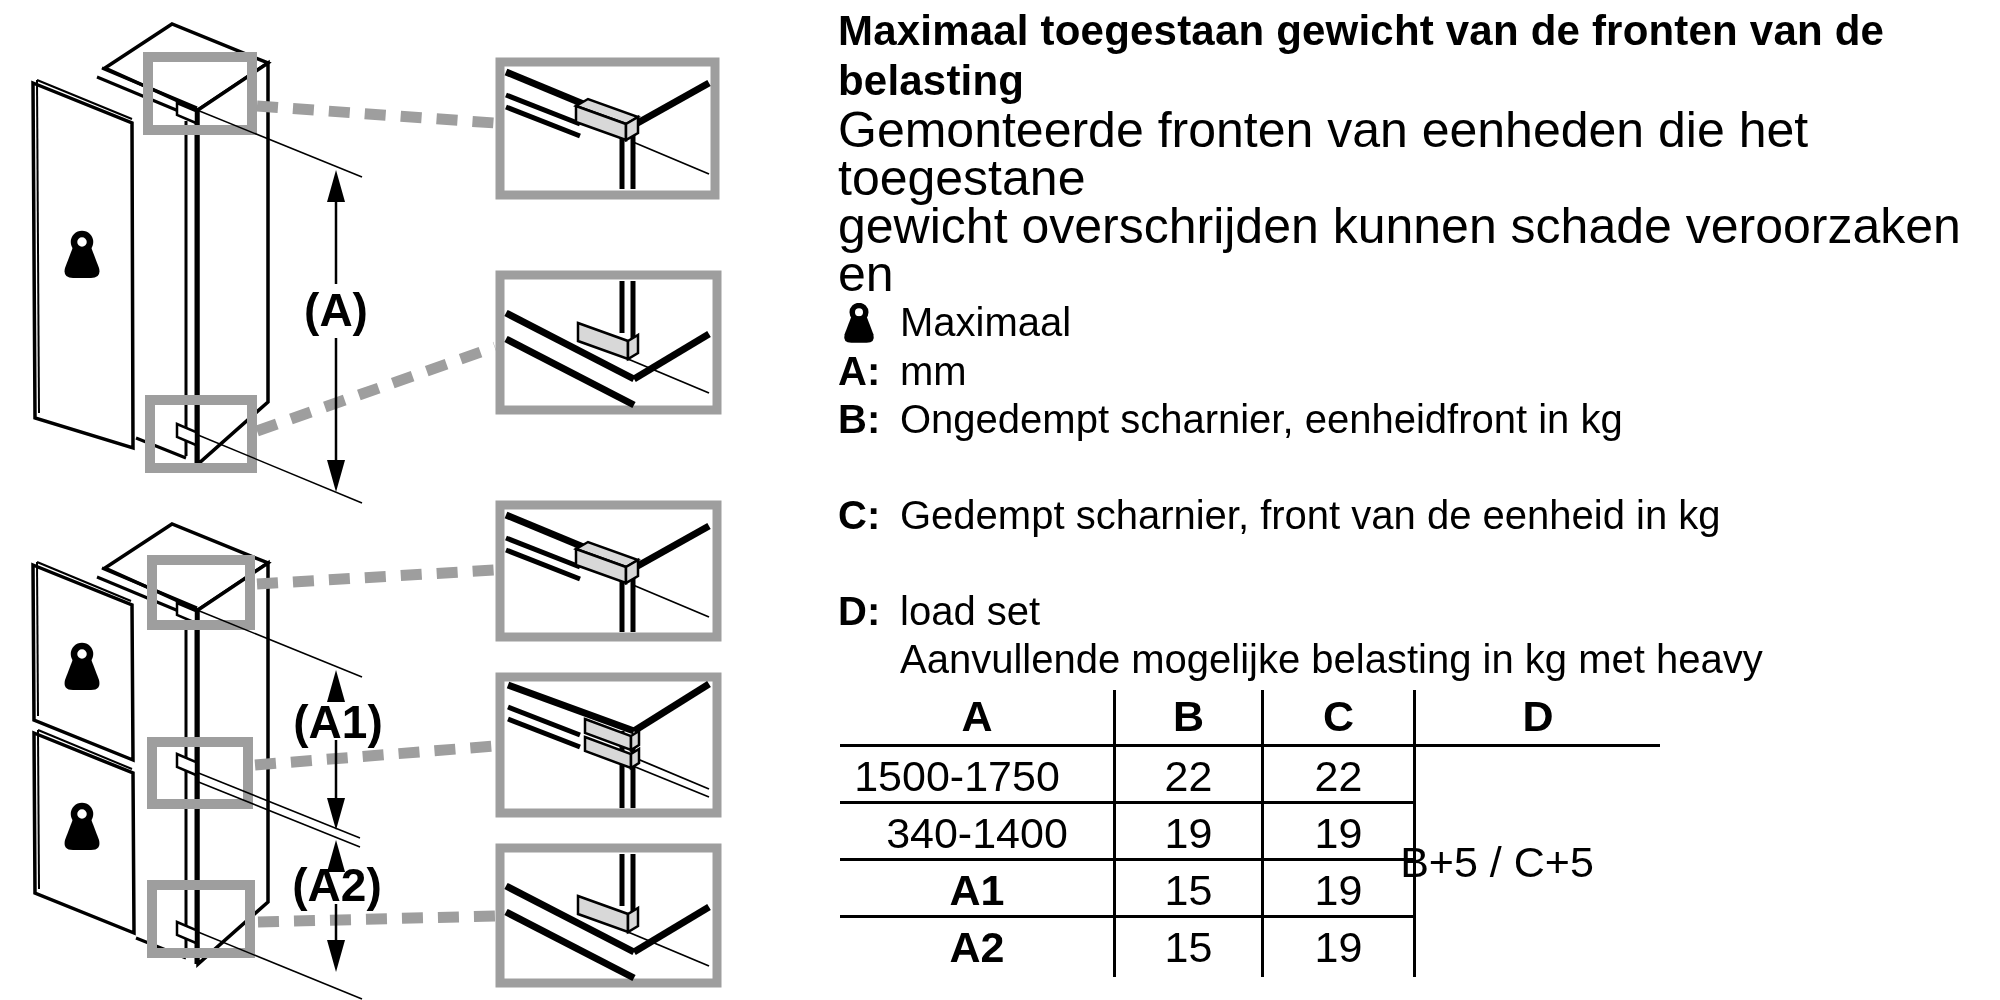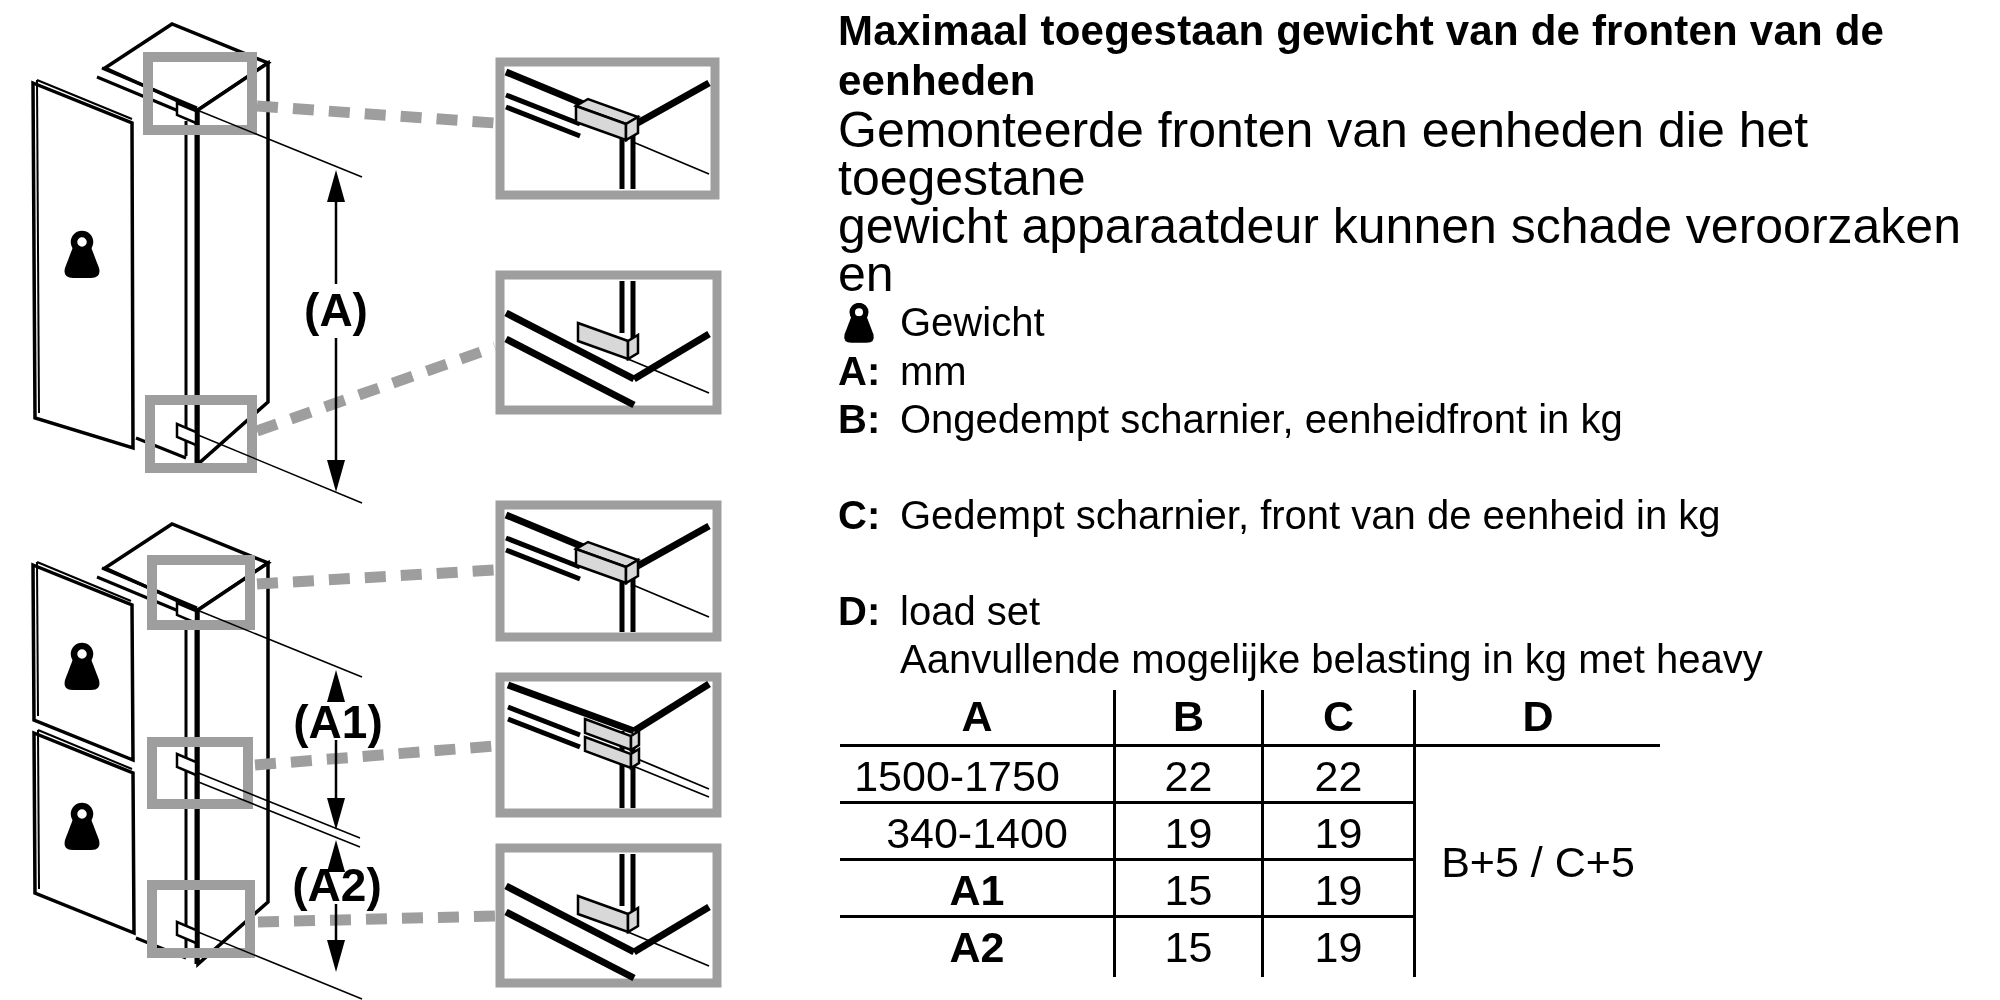--- a/index.html
+++ b/index.html
@@ -177,35 +177,35 @@
     </g>
     <g>
       <rect x="500" y="848" width="217" height="135" fill="#fff" stroke="#9e9e9e" stroke-width="9"></rect>
       <use href="#hinge-bottom-detail" transform="translate(500,848)"></use>
     </g>
   </svg>
 
   <div class="text-col">
     <div class="title">
       <div>Maximaal toegestaan gewicht van de fronten van de</div>
-      <div>eenheden</div>
+      <div>belasting</div>
     </div>
     <div class="intro">
       <div>Gemonteerde fronten van eenheden die het toegestane</div>
-      <div>gewicht apparaatdeur kunnen schade veroorzaken en</div>
+      <div>gewicht overschrijden kunnen schade veroorzaken en</div>
     </div>
 
     <div class="legend-row">
       <span class="key">
         <svg class="w-icon" width="38" height="44" viewBox="0 0 44 52">
           <circle cx="22" cy="11" r="8" fill="none" stroke="#000" stroke-width="6.5"></circle>
           <path d="M13,16 L31,16 L39,37 Q41.5,47 31,47 L13,47 Q2.5,47 5,37 Z" fill="#000"></path>
         </svg>
       </span>
-      <span class="val">Gewicht</span>
+      <span class="val">Maximaal</span>
     </div>
 
     <div class="legend-row">
       <span class="key">A:</span>
       <span class="val">
         <div>mm</div>
       </span>
     </div>
 
     <div class="legend-row">
@@ -252,16 +252,16 @@
     <div class="cell" style="left:1264px;top:805px;width:149px;">19</div>
 
     <div class="cell bold" style="left:840px;top:862px;width:274px;">A1</div>
     <div class="cell" style="left:1116px;top:862px;width:145px;">15</div>
     <div class="cell" style="left:1264px;top:862px;width:149px;">19</div>
 
     <div class="cell bold" style="left:840px;top:919px;width:274px;">A2</div>
     <div class="cell" style="left:1116px;top:919px;width:145px;">15</div>
     <div class="cell" style="left:1264px;top:919px;width:149px;">19</div>
 
-    <div class="cell dcell" style="left:1416px;top:805px;width:244px;">B+5 / C+5</div>
+    <div class="cell dcell" style="left:1375px;top:805px;width:244px;">B+5 / C+5</div>
   </div>
 
 </div>
 
 </body></html>

